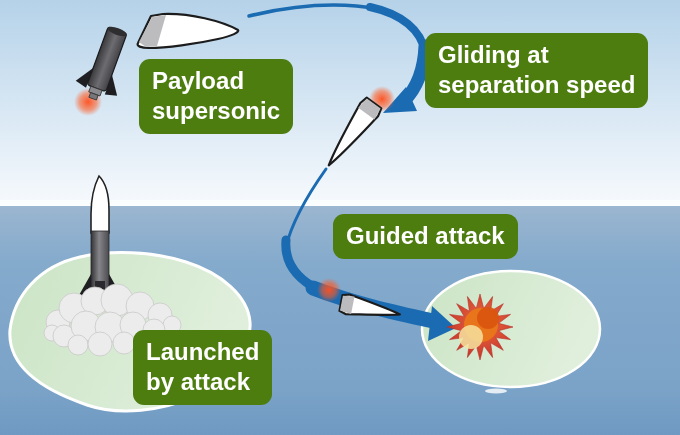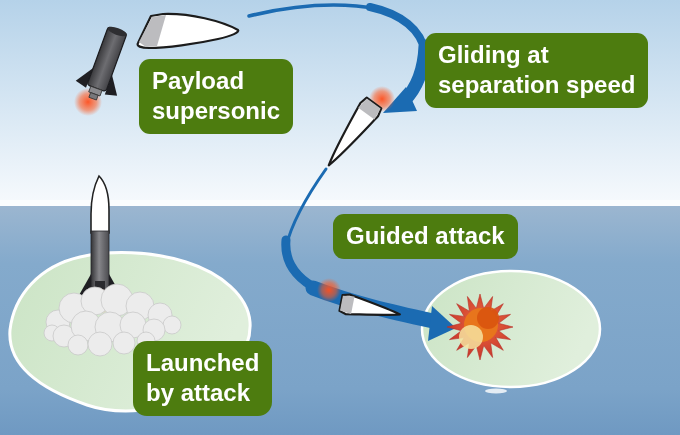--- a/index.html
+++ b/index.html
@@ -17,21 +17,21 @@
     line-height:30px;
     padding:7px 13px 8px 13px;
     border-radius:11px;
     white-space:nowrap;
     letter-spacing:0px;
   }
   .label .line{display:block;}
   #label-payload{left:139px;top:59px;}
   #label-gliding{left:425px;top:33px;}
   #label-guided{left:333px;top:166px;margin-top:48px;}
-  #label-launched{left:133px;top:341px;border-radius:14px;}
+  #label-launched{left:133px;top:330px;}
 </style>
 </head>
 <body>
 
 <div class="stage">
 
   <svg width="680" height="435" viewBox="0 0 680 435">
     <defs>
       <linearGradient id="skyGrad" x1="0" y1="0" x2="0" y2="1">
         <stop offset="0" stop-color="#b5d2e9"></stop>

